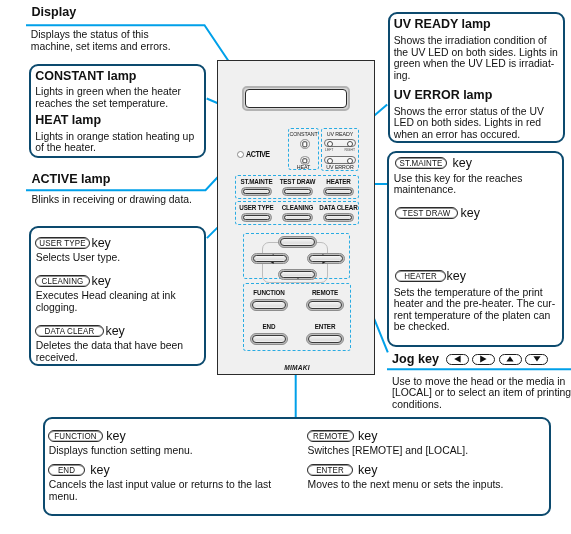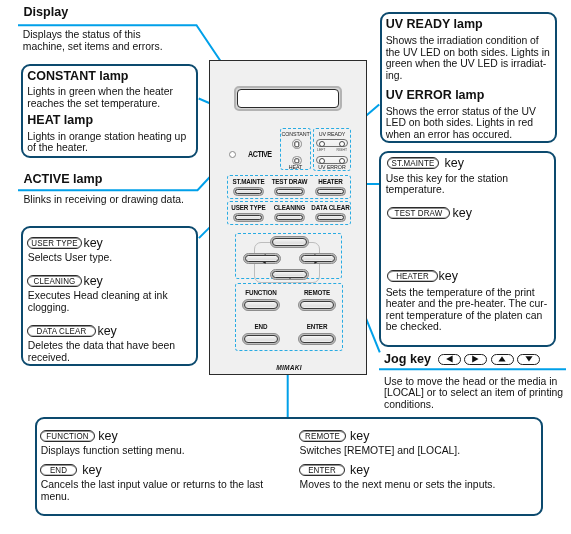--- a/index.html
+++ b/index.html
@@ -1,18 +1,18 @@
 <!DOCTYPE html>
 <html><head>
 <meta charset="utf-8">
 <style>
   html,body{margin:0;padding:0;}
   body{width:571px;height:534px;background:#ffffff;
        font-family:"Liberation Sans",sans-serif;position:relative;overflow:hidden;}
-  .root{position:absolute;left:0;top:0;width:557px;height:534px;}
+  .root{position:absolute;left:8px;top:0;width:557px;height:534px;}
   .abs{position:absolute;}
 
   
   .callout{position:absolute;border:2px solid #0c4a6e;border-radius:9px;
            background:#ffffff;box-sizing:border-box;}
   .cal-head{font-size:12.5px;font-weight:bold;color:#111;line-height:12.5px;}
   .cal-body{font-size:10.4px;color:#111;line-height:11.6px;hyphens:manual;}
 
   
   .ul-head{position:absolute;}
@@ -48,21 +48,21 @@
   .led{position:absolute;border-radius:50%;border:1.2px solid #777;
        background:#ececec;box-sizing:border-box;}
   svg{display:block;overflow:visible;}
 
   
   .lcd-bezel{position:absolute;border:2px solid #b3b3b3;border-radius:5px;background:#d7d7d7;box-sizing:border-box;}
   .lcd-screen{position:absolute;left:1px;top:1px;right:1px;bottom:1px;
               border:1.4px solid #2a2a2a;border-radius:4px;background:#fff;box-sizing:border-box;}
 
   
-  .active-grp{position:absolute;display:flex;align-items:center;gap:11px;}
+  .active-grp{position:absolute;display:flex;align-items:center;gap:1px;}
   .active-txt{font-size:9.2px;font-weight:bold;color:#111;letter-spacing:-0.55px;
                transform:scaleX(0.78);transform-origin:left center;display:inline-block;
                line-height:9px;margin-left:0.6px;}
   .aled{width:7px;height:7px;position:relative;display:inline-block;border-radius:50%;
         border:1px solid #8a8a8a;background:#fff;box-sizing:border-box;}
   .led.md{width:9.5px;height:9.5px;border:1.1px solid #8f8f8f;background:#efefef;}
   .led.md:after{content:"";position:absolute;left:50%;top:50%;transform:translate(-50%,-50%);
                 width:5.4px;height:5.4px;border-radius:1.4px;border:1.1px solid #3c3c3c;background:#fff;
                 box-sizing:border-box;}
   .led.sm2{width:6px;height:6px;top:0.8px;position:absolute;border:1.1px solid #4a4a4a;background:#fff;}
@@ -153,21 +153,21 @@
     <div class="cal-body" style="position:absolute;left:4.2px;top:91.5px;width:160px;">Shows the error status of the UV LED on both sides. Lights in red when an error has occured.</div>
   </div>
 
   <div class="callout" style="left:379px;top:151px;width:177px;height:196px;">
     <div class="keyline" style="top:4.3px;left:5.5px;">
       <span class="pill" style="width:52px;">
           <span>ST.MAINTE</span>
         </span>
         <span class="kw" style="margin-left:6px;">key</span>
     </div>
-    <div class="cal-body" style="position:absolute;left:4.7px;top:19.7px;width:150px;">Use this key for the station temperature.</div>
+    <div class="cal-body" style="position:absolute;left:4.7px;top:19.7px;width:150px;">Use this key for the reaches maintenance.</div>
     <div class="keyline" style="top:54.2px;left:5.5px;">
       <span class="pill" style="width:63px;">
           <span>TEST DRAW</span>
         </span>
         <span class="kw" style="margin-left:3px;">key</span>
     </div>
     <div class="keyline" style="top:116.8px;left:5.5px;">
       <span class="pill" style="width:51px;">
           <span>HEATER</span>
         </span>

